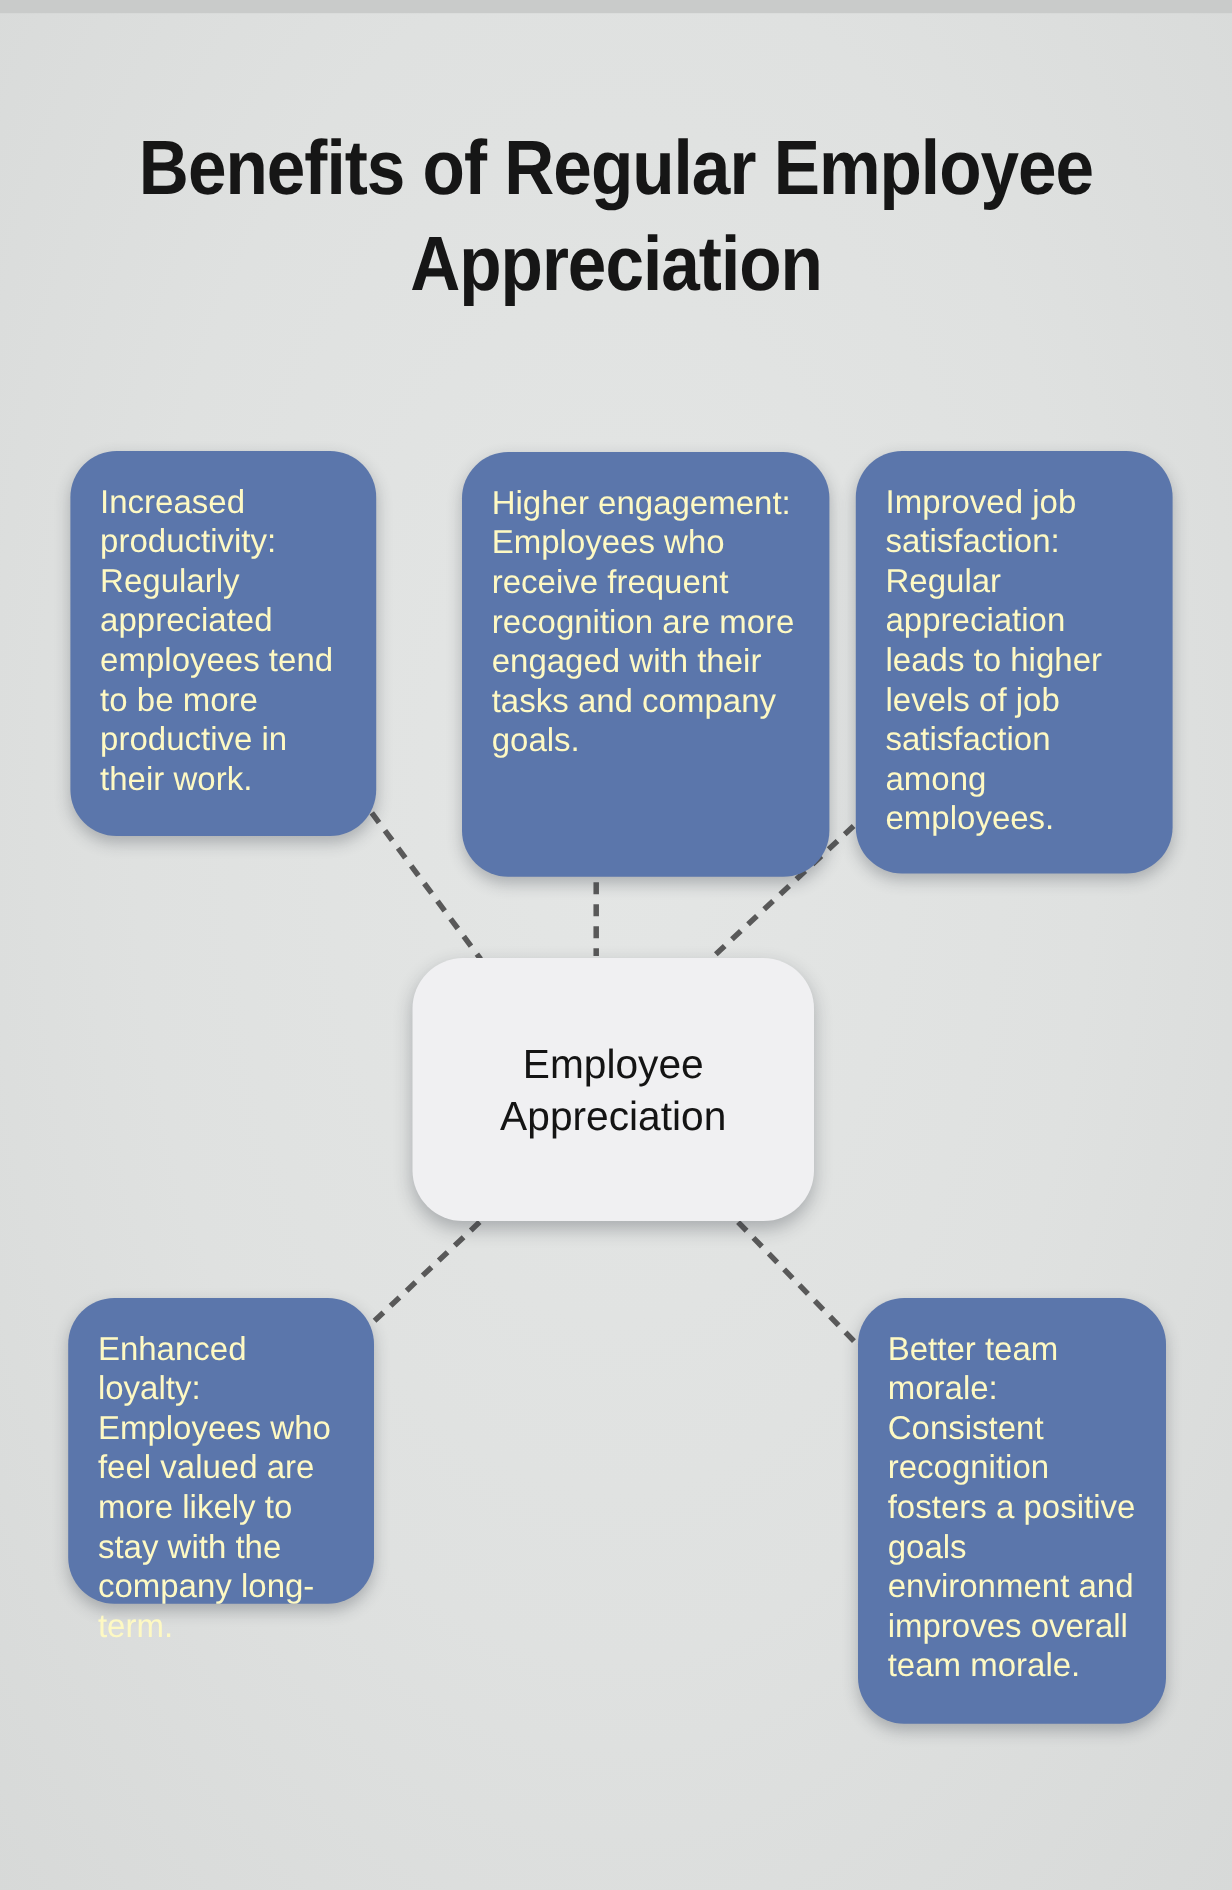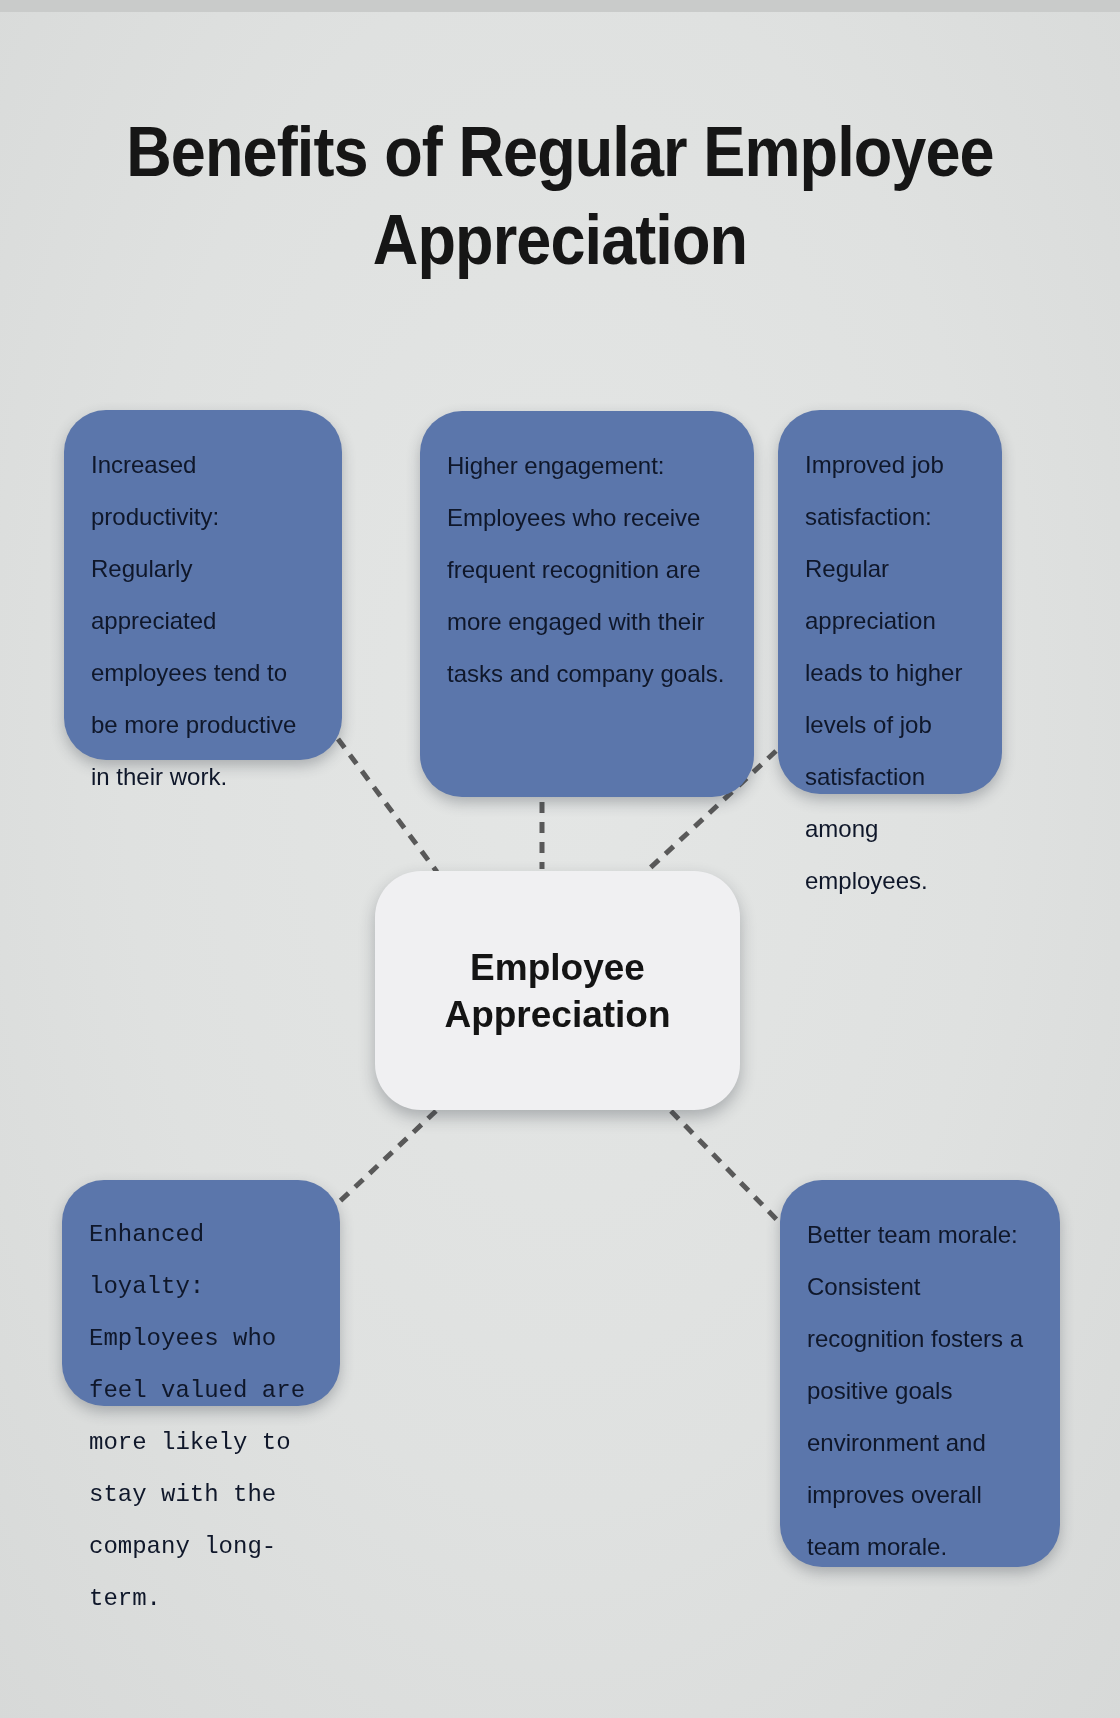--- a/index.html
+++ b/index.html
@@ -34,45 +34,45 @@
   .connectors line {
     stroke: #595959;
     stroke-width: 5;
     stroke-dasharray: 11 9;
   }
   .node {
     position: absolute;
     background: #5b76ab;
     border-radius: 42px;
     box-shadow: 0 6px 14px rgba(50,55,65,0.30);
-    color: #0f172a;
-    font-size: 24px;
-    line-height: 52px;
+    color: #fef9c3;
+    font-size: 30px;
+    line-height: 36px;
     padding: 29px 24px 26px 27px;
   }
   .node-1 { left: 64px;  top: 398px;  width: 278px; height: 350px; }
   .node-2 { left: 420px; top: 399px;  width: 334px; height: 386px; }
-  .node-3 { left: 778px; top: 398px;  width: 224px; height: 384px; }
-  .node-4 { left: 62px;  top: 1168px; width: 278px; height: 226px; font-family: Liberation Mono, monospace; }
+  .node-3 { left: 778px; top: 398px;  width: 288px; height: 384px; }
+  .node-4 { left: 62px;  top: 1168px; width: 278px; height: 278px; }
   .node-5 { left: 780px; top: 1168px; width: 280px; height: 387px; }
   .center-node {
     position: absolute;
     left: 375px; top: 859px;
     width: 365px; height: 239px;
     background: #f0f0f2;
     border-radius: 46px;
     box-shadow: 0 7px 16px rgba(50,55,65,0.32);
     display: flex;
     align-items: center;
     justify-content: center;
     text-align: center;
     color: #141414;
     font-size: 37px;
     line-height: 47px;
-    font-weight: 700;
+    font-weight: 400;
   }
   .center-node .label { padding: 0 40px; }
 </style>
 </head>
 <body>
 
 <div class="poster">
 
   <h1 class="title">Benefits of Regular Employee Appreciation</h1>
 

